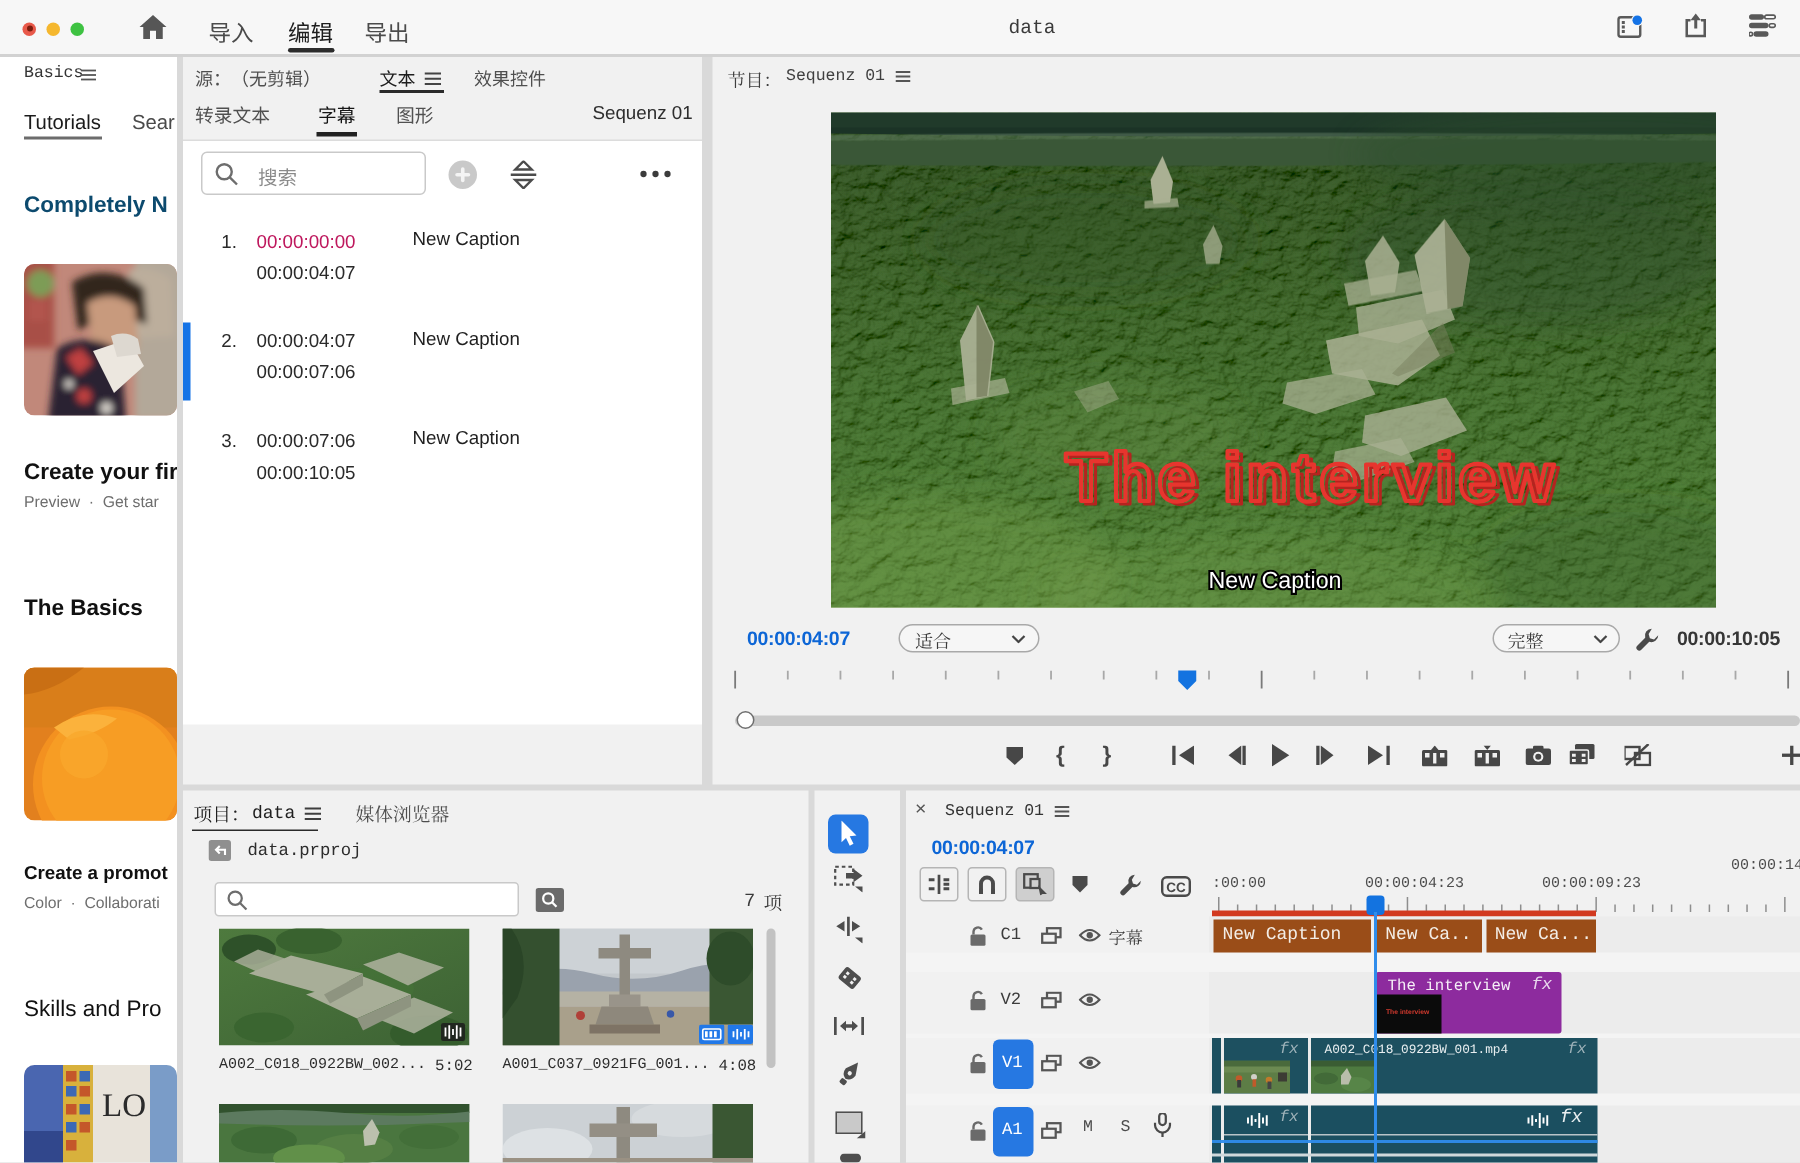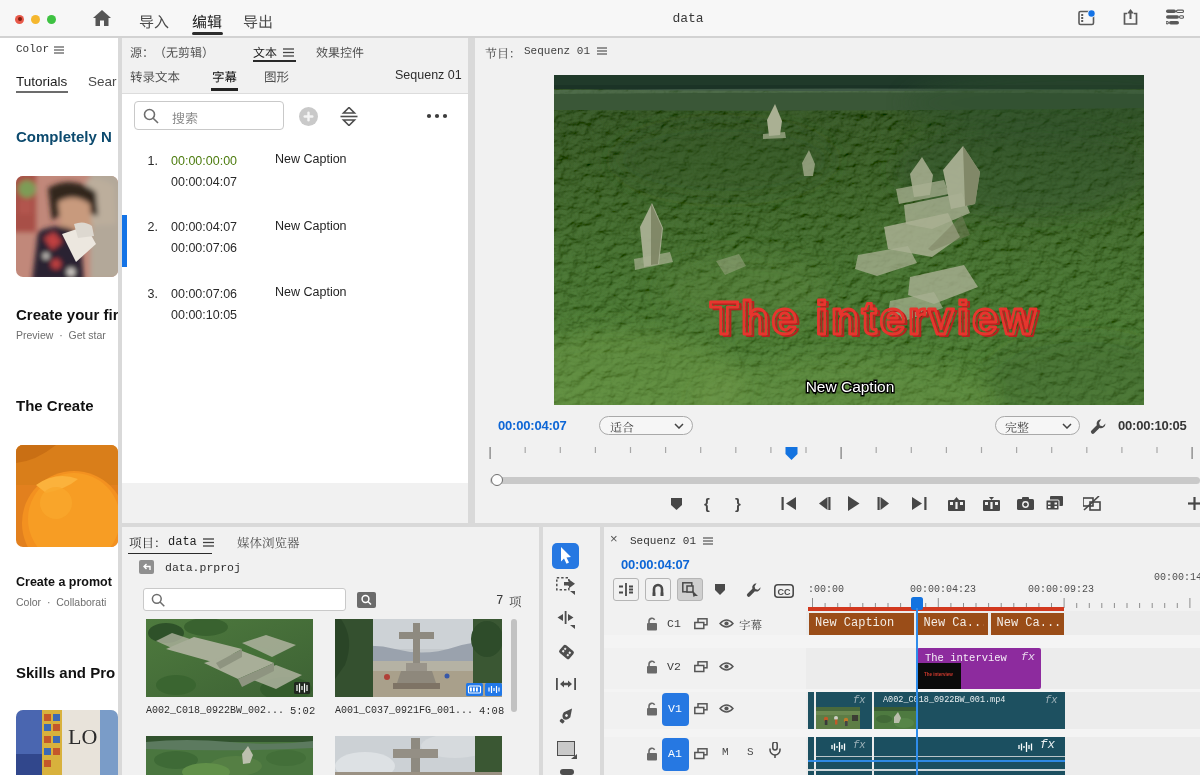--- a/index.html
+++ b/index.html
@@ -40,21 +40,21 @@
 <path fill="#595959" d="M9.5 1 L13 5.5 H10.5 V11 H8.5 V5.5 H6 Z"></path>
   </svg>
 <svg class="abs" style="left:1166px;top:9px" width="18" height="16" viewBox="0 0 18 16">
 <rect x="0" y="0.5" width="10" height="3.6" rx="1.8" fill="#595959"></rect>
     <rect x="10.5" y="1.1" width="7" height="2.4" rx="1.2" fill="none" stroke="#595959" stroke-width="1.1"></rect>
 <rect x="0" y="6.2" width="13" height="3.6" rx="1.8" fill="#595959"></rect>
     <rect x="13.5" y="6.8" width="4" height="2.4" rx="1.2" fill="none" stroke="#595959" stroke-width="1.1"></rect>
 <rect x="3" y="11.9" width="10" height="3.6" rx="1.8" fill="#595959"></rect>
     <rect x="0" y="12.5" width="2.4" height="2.4" rx="1.2" fill="none" stroke="#595959" stroke-width="1.1"></rect>
   </svg><div class="panel" style="left:0;top:38px;width:118px;height:737px;background:#ffffff"></div>
-<div class="abs mono" style="left:16px;top:43px;font-size:11px;color:#333">Color</div>
+<div class="abs mono" style="left:16px;top:43px;font-size:11px;color:#333">Basics</div>
 <svg class="abs" style="left:54px;top:46px" width="10" height="8" viewBox="0 0 10 8">
     <g stroke="#555" stroke-width="1.2">
       <line x1="0" y1="1" x2="10" y2="1"></line>
       <line x1="0" y1="4" x2="10" y2="4"></line>
       <line x1="0" y1="7" x2="10" y2="7"></line>
     </g>
   </svg>
 <div class="abs" style="left:16px;top:74px;font-size:13.5px;color:#1b1b1b">Tutorials</div>
 <div class="abs" style="left:16px;top:91px;width:52px;height:1.5px;background:#6c6c6c"></div>
 <div class="abs" style="left:88px;top:74px;font-size:13.5px;color:#4a4a4a;width:30px;overflow:hidden;white-space:nowrap">Sear</div>
@@ -78,33 +78,33 @@
 <path d="M28 62 l10 -6 l8 10 l-10 8 Z" fill="#c0413f"></path>
       <circle cx="40" cy="88" r="5" fill="#c0413f"></circle>
       <circle cx="55" cy="96" r="4" fill="#d8d3cc"></circle>
 <circle cx="30" cy="80" r="3" fill="#d8d3cc"></circle>
 </g>
 <path d="M46 58 L70 50 L80 68 L60 86 Z" fill="#ece7df"></path>
 <path d="M58 48 Q68 44 76 50 L78 60 L62 62 Z" fill="#ddd8d0"></path>
 </svg>
 <div class="abs" style="left:16px;top:306px;font-size:15px;font-weight:bold;color:#111;white-space:nowrap;width:102px;overflow:hidden">Create your first</div>
 <div class="abs" style="left:16px;top:329px;font-size:10.5px;color:#6e6e6e;white-space:nowrap;width:102px;overflow:hidden">Preview &nbsp;·&nbsp; Get star</div>
-<div class="abs" style="left:16px;top:397px;font-size:15px;font-weight:bold;color:#111">The Create</div>
+<div class="abs" style="left:16px;top:397px;font-size:15px;font-weight:bold;color:#111">The Basics</div>
 <svg class="abs" style="left:16px;top:445px;border-radius:7px" width="102" height="102" viewBox="0 0 102 102">
 <rect width="102" height="102" fill="#e2801e"></rect>
 <rect width="102" height="40" fill="#d97e1a"></rect>
 <circle cx="58" cy="78" r="52" fill="#f39120"></circle>
 <circle cx="58" cy="74" r="46" fill="#f79d24"></circle>
 <path d="M20 40 Q40 26 62 34 Q50 44 30 48 Z" fill="#fbb23c"></path>
 <circle cx="40" cy="58" r="16" fill="#f9a82c" opacity="0.8"></circle>
 <path d="M0 0 H40 Q20 16 0 18 Z" fill="#c96f14"></path>
 </svg>
 <div class="abs" style="left:16px;top:575px;font-size:12.5px;font-weight:bold;color:#111;white-space:nowrap;width:102px;overflow:hidden">Create a promot</div>
 <div class="abs" style="left:16px;top:596px;font-size:10.5px;color:#6e6e6e;white-space:nowrap;width:102px;overflow:hidden">Color &nbsp;·&nbsp; Collaborati</div>
-<div class="abs" style="left:16px;top:664px;font-size:15px;font-weight:bold;color:#111;white-space:nowrap;width:102px;overflow:hidden">Skills and Pro</div>
+<div class="abs" style="left:16px;top:664px;font-size:15px;font-weight:normal;color:#111;white-space:nowrap;width:102px;overflow:hidden">Skills and Pro</div>
 <svg class="abs" style="left:16px;top:710px;border-radius:7px 7px 0 0" width="102" height="65" viewBox="0 0 102 65">
 <rect width="102" height="65" fill="#e8e3da"></rect>
 <rect x="0" y="0" width="26" height="65" fill="#4a66b0"></rect>
 <rect x="0" y="44" width="26" height="21" fill="#31478c"></rect>
 <rect x="26" y="0" width="20" height="65" fill="#d8b13c"></rect>
 <g fill="#c4572a">
       <rect x="28" y="4" width="7" height="7"></rect>
       <rect x="37" y="14" width="7" height="7"></rect>
       <rect x="28" y="26" width="7" height="7"></rect>
       <rect x="37" y="38" width="7" height="7"></rect>
@@ -166,21 +166,21 @@
     <path d="M9 0.5 L14.5 6 H3.5 Z" fill="none" stroke="#4c4c4c" stroke-width="1.6"></path>
     <path d="M9 18.5 L14.5 13 H3.5 Z" fill="none" stroke="#4c4c4c" stroke-width="1.6"></path>
     <line x1="0.5" y1="9.5" x2="17.5" y2="9.5" stroke="#4c4c4c" stroke-width="1.6"></line>
   </svg>
 <svg class="abs" style="left:426px;top:113px" width="22" height="6" viewBox="0 0 22 6">
     <circle cx="3" cy="3" r="2.1" fill="#3c3c3c"></circle>
     <circle cx="11" cy="3" r="2.1" fill="#3c3c3c"></circle>
     <circle cx="19" cy="3" r="2.1" fill="#3c3c3c"></circle>
   </svg>
 <div class="abs" style="left:138px;top:153.5px;width:20px;text-align:right;font-size:12.5px;color:#2a2a2a">1.</div>
-<div class="abs" style="left:171px;top:153.5px;font-size:12.5px;color:#4d7c0f">00:00:00:00</div>
+<div class="abs" style="left:171px;top:153.5px;font-size:12.5px;color:#be185d">00:00:00:00</div>
 <div class="abs" style="left:171px;top:174.5px;font-size:12.5px;color:#2a2a2a">00:00:04:07</div>
 <div class="abs" style="left:275px;top:152px;font-size:12.5px;color:#1f1f1f">New Caption</div>
 <div class="abs" style="left:138px;top:220.0px;width:20px;text-align:right;font-size:12.5px;color:#2a2a2a">2.</div>
 <div class="abs" style="left:171px;top:220.0px;font-size:12.5px;color:#2a2a2a">00:00:04:07</div>
 <div class="abs" style="left:171px;top:241.0px;font-size:12.5px;color:#2a2a2a">00:00:07:06</div>
 <div class="abs" style="left:275px;top:218.5px;font-size:12.5px;color:#1f1f1f">New Caption</div>
 <div class="abs" style="left:138px;top:286.5px;width:20px;text-align:right;font-size:12.5px;color:#2a2a2a">3.</div>
 <div class="abs" style="left:171px;top:286.5px;font-size:12.5px;color:#2a2a2a">00:00:07:06</div>
 <div class="abs" style="left:171px;top:307.5px;font-size:12.5px;color:#2a2a2a">00:00:10:05</div>
 <div class="abs" style="left:275px;top:285px;font-size:12.5px;color:#1f1f1f">New Caption</div>

